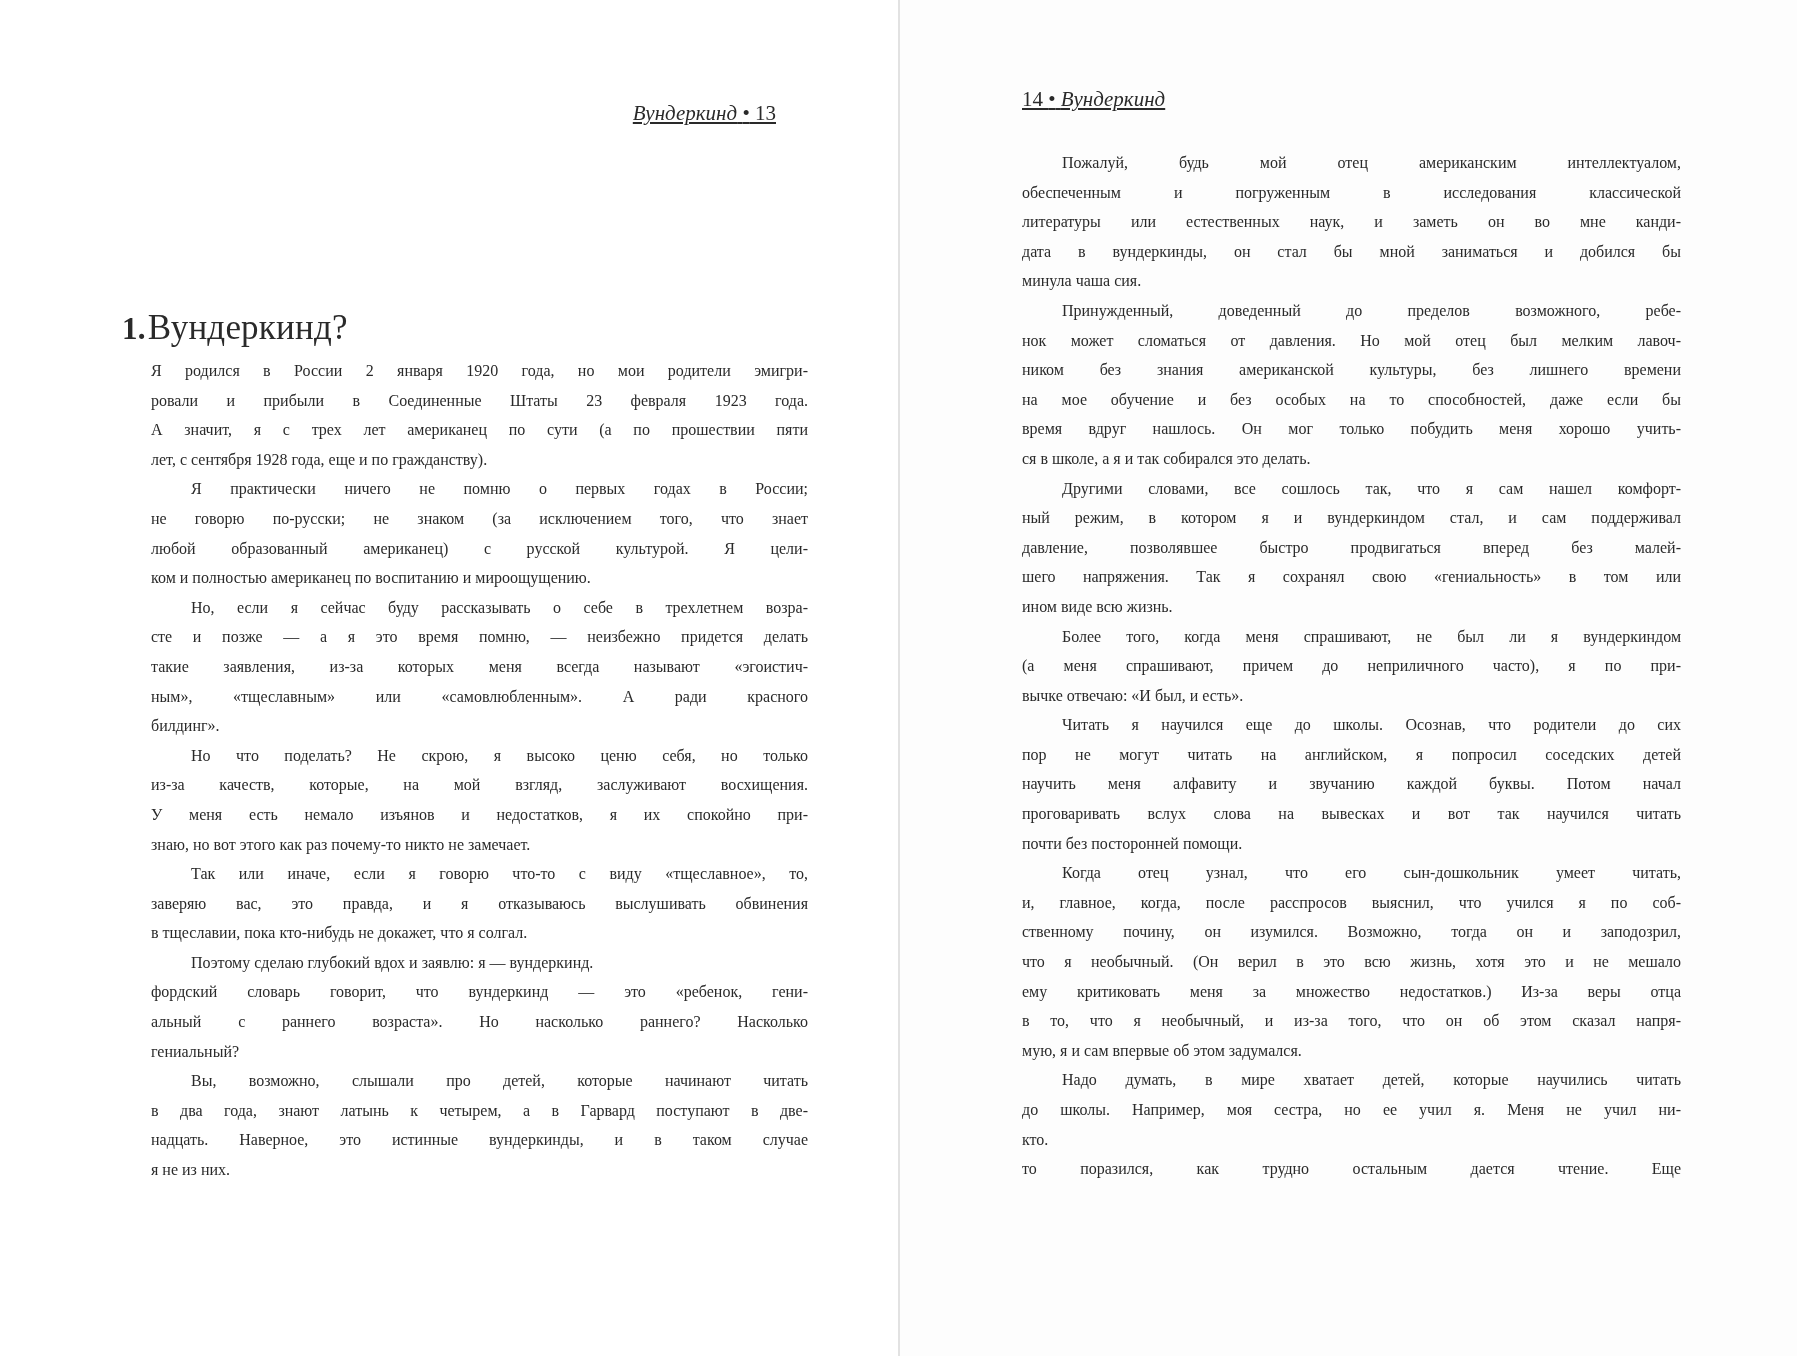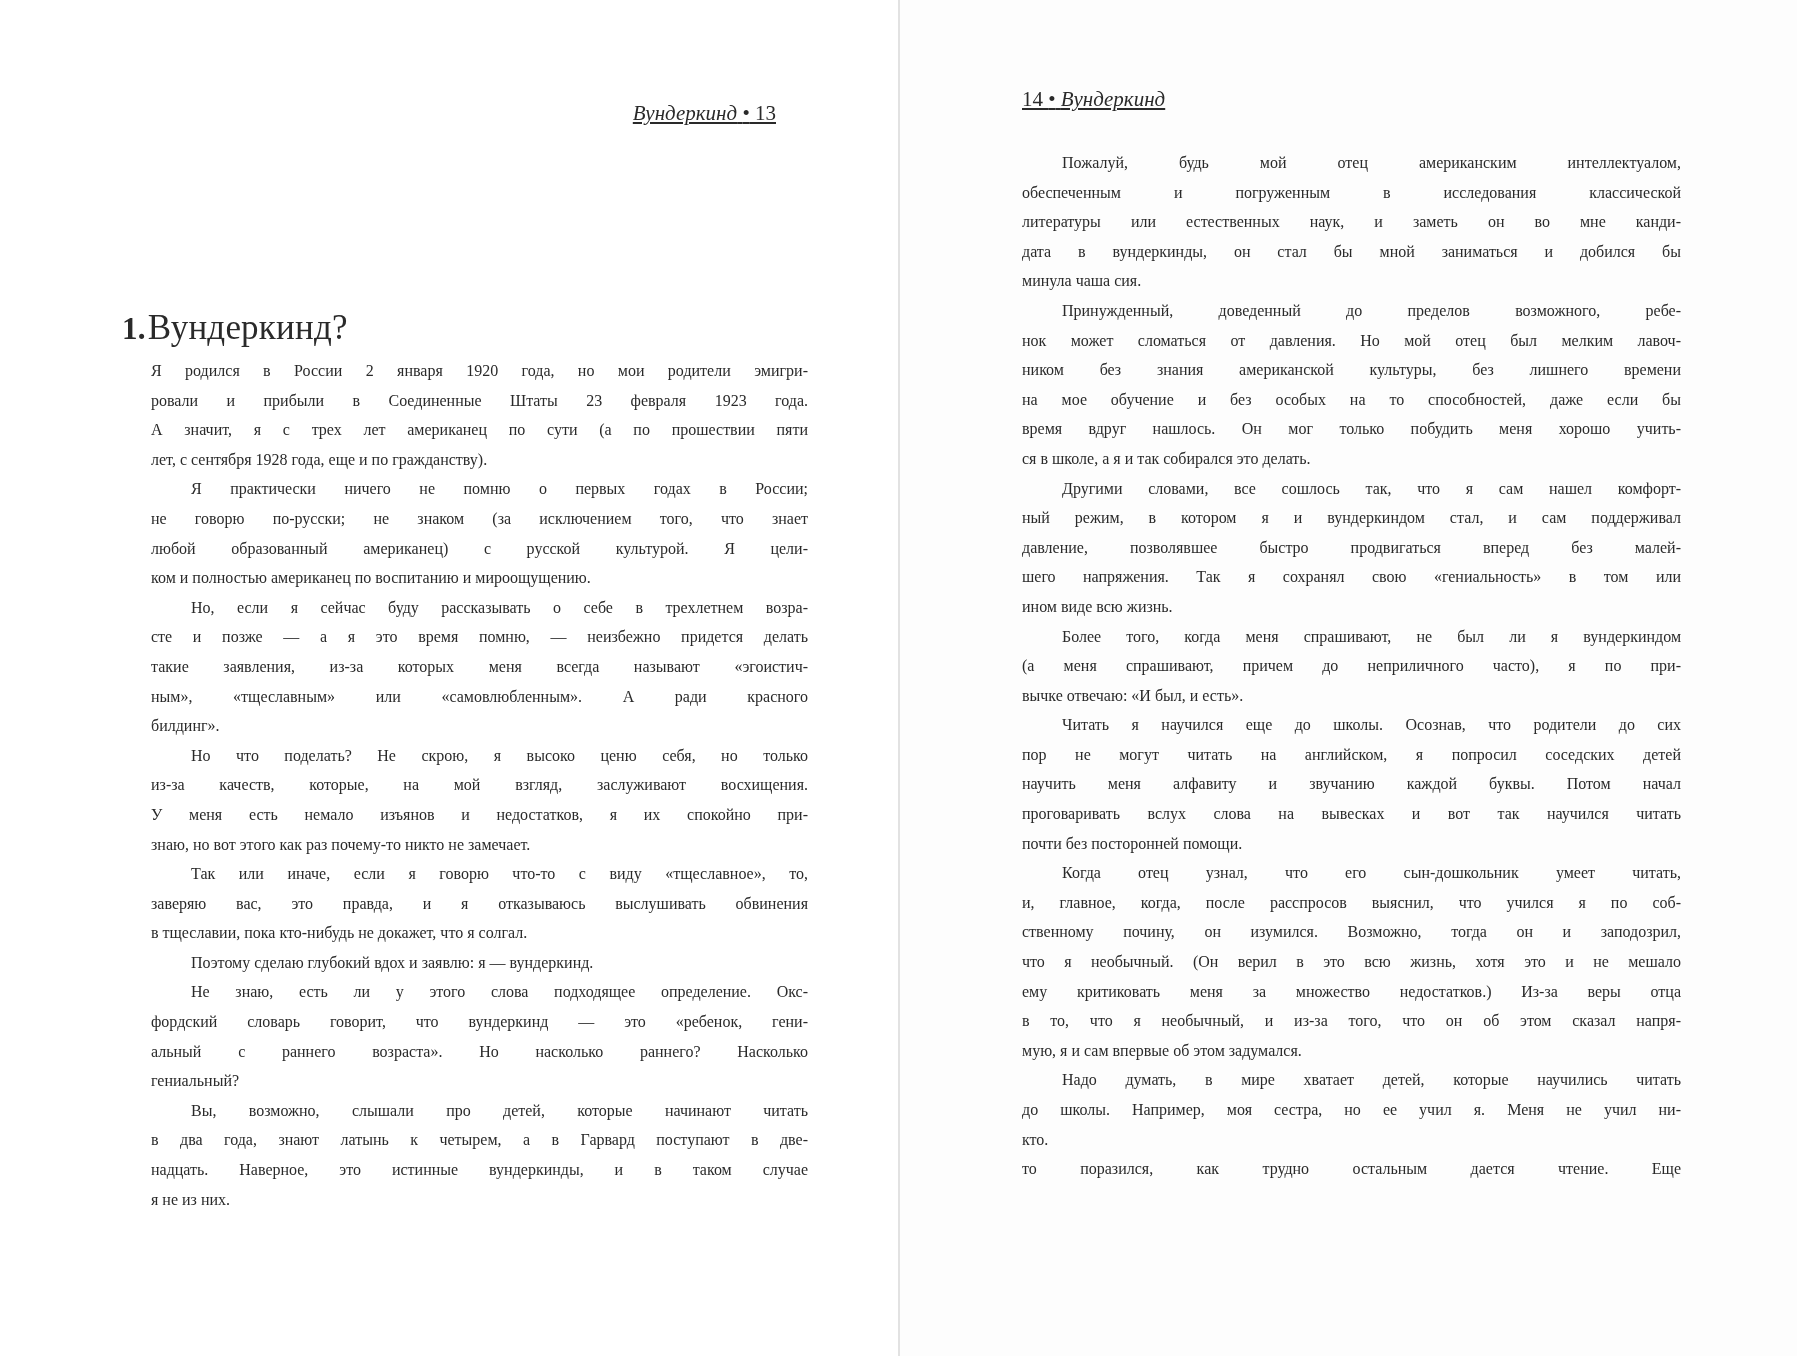--- a/index.html
+++ b/index.html
@@ -66,21 +66,20 @@
       </div>
       <div>
         <span class="line ind">Так или иначе, если я говорю что-то с виду «тщеславное», то,</span>
         <span class="line">заверяю вас, это правда, и я отказываюсь выслушивать обвинения</span>
         <span class="line last">в тщеславии, пока кто-нибудь не докажет, что я солгал.</span>
       </div>
       <div>
         <span class="line ind last">Поэтому сделаю глубокий вдох и заявлю: я — вундеркинд.</span>
       </div>
       <div>
-        <span class="line ind">Не знаю, есть ли у этого слова подходящее определение. Окс-</span>
         <span class="line">фордский словарь говорит, что вундеркинд — это «ребенок, гени-</span>
         <span class="line">альный с раннего возраста». Но насколько раннего? Насколько</span>
         <span class="line last">гениальный?</span>
       </div>
       <div>
         <span class="line ind">Вы, возможно, слышали про детей, которые начинают читать</span>
         <span class="line">в два года, знают латынь к четырем, а в Гарвард поступают в две-</span>
         <span class="line">надцать. Наверное, это истинные вундеркинды, и в таком случае</span>
         <span class="line last">я не из них.</span>
       </div>

